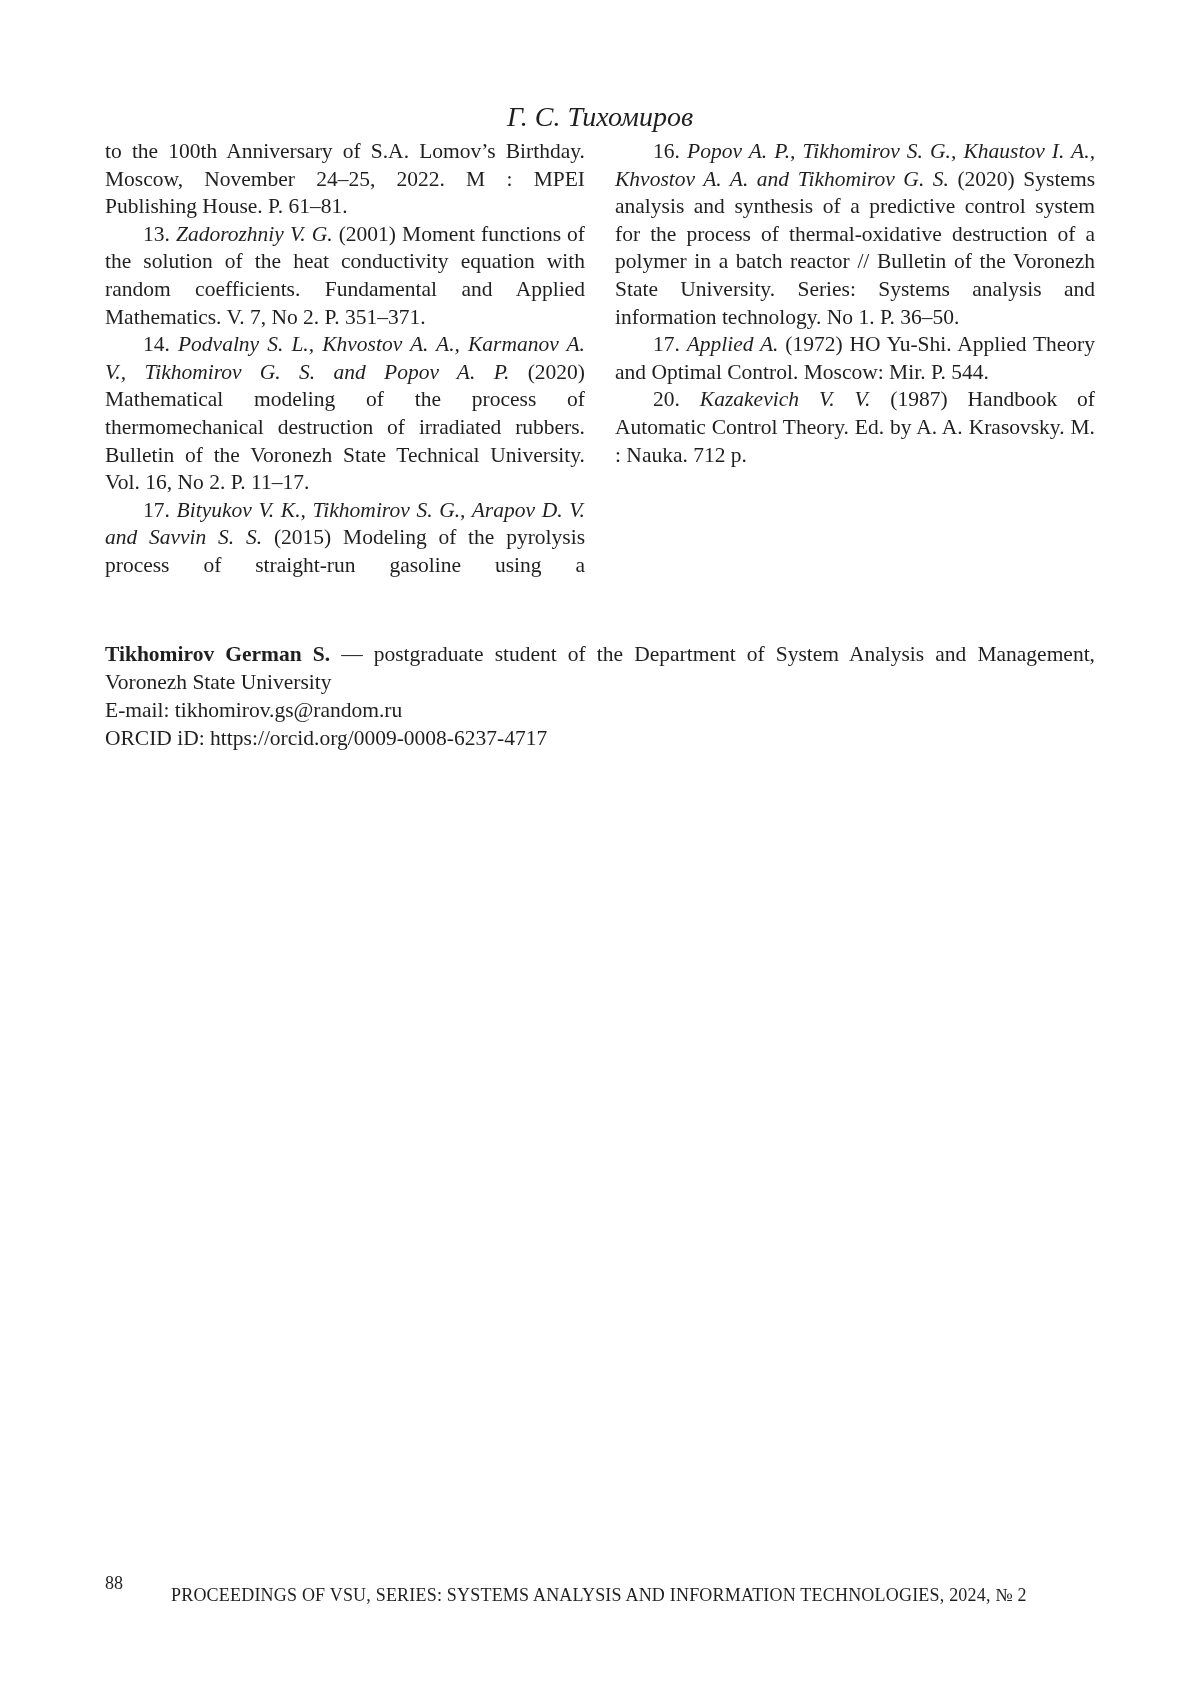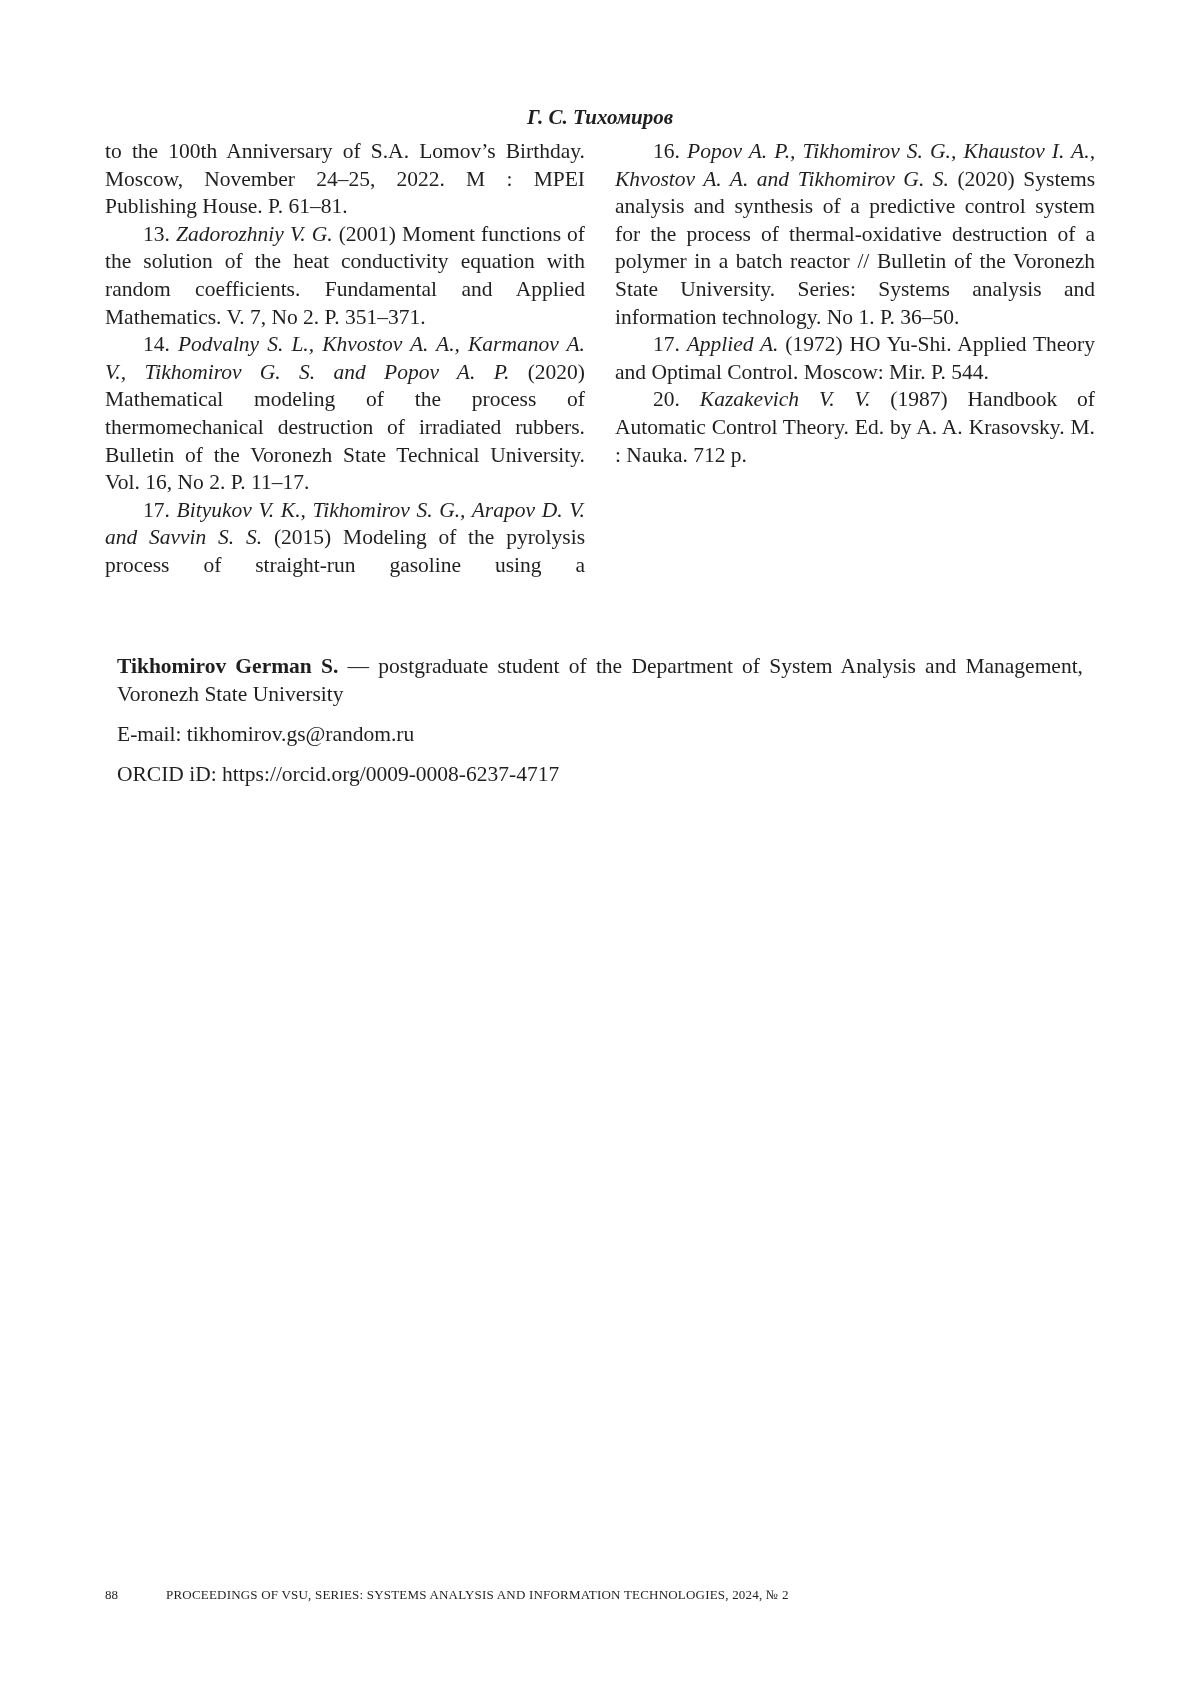--- a/index.html
+++ b/index.html
@@ -15,23 +15,22 @@
     color: #1f1f1f;
     overflow: hidden;
   }
   .running-head {
     position: absolute;
     top: 104px;
     left: 105px;
     width: 990px;
     text-align: center;
     font-style: italic;
-    font-size: 21px;
+    font-size: 28px;
     line-height: 26px;
-    font-weight: bold;
   }
   .columns {
     position: absolute;
     top: 138px;
     left: 105px;
     width: 990px;
     display: flex;
     gap: 30px;
   }
   .col {
@@ -48,31 +47,31 @@
   p.ref.cont { text-align-last: justify; }
   .it { font-style: italic; }
   .author-block {
     position: absolute;
     top: 640px;
     left: 105px;
     width: 990px;
     font-size: 21.5px;
     line-height: 28px;
   }
-  .author-block p { margin: 12px; }
+  .author-block p { margin: 0; }
   .author-block .lead { text-align: justify; text-justify: inter-word; }
   .author-name { font-weight: bold; }
   .page-footer {
     position: absolute;
     top: 1559px;
     left: 105px;
     width: 990px;
     display: flex;
-    align-items: flex-end;
-    font-size: 13px;
+    align-items: center;
+    font-size: 18px;
     line-height: 24px;
     white-space: nowrap;
   }
   .footer-journal { margin-left: 48px; letter-spacing: 0.2px; margin-top: 24px; }
 </style>
 </head>
 <body>
 
 <div class="running-head">Г. С. Тихомиров</div>
 

